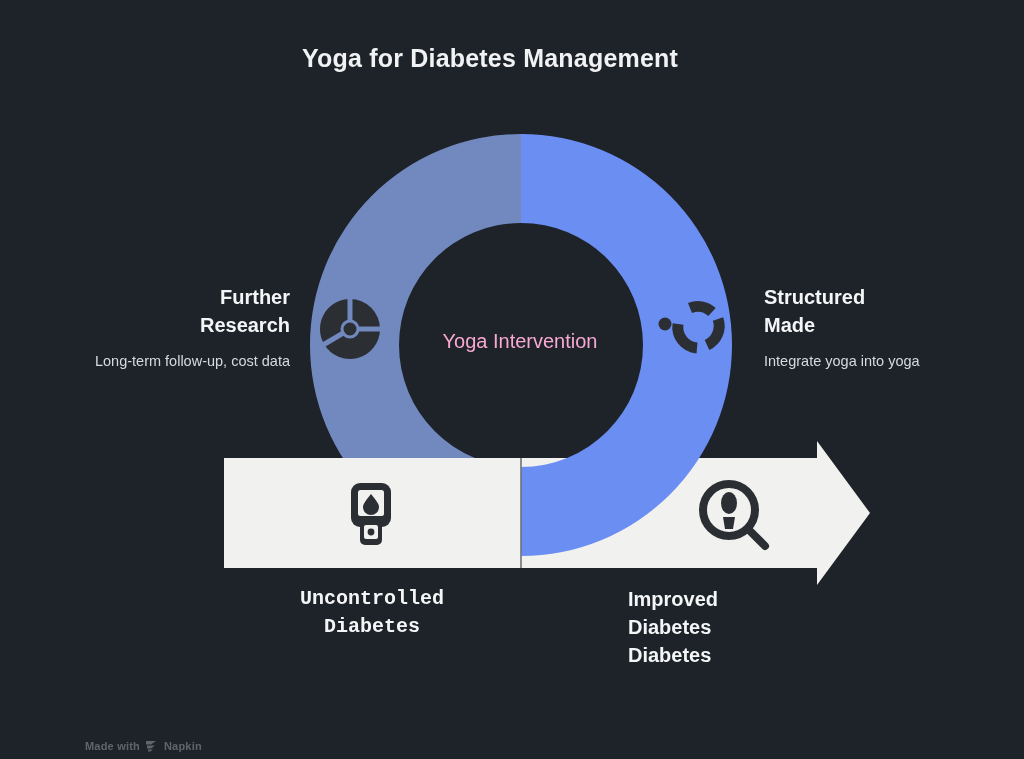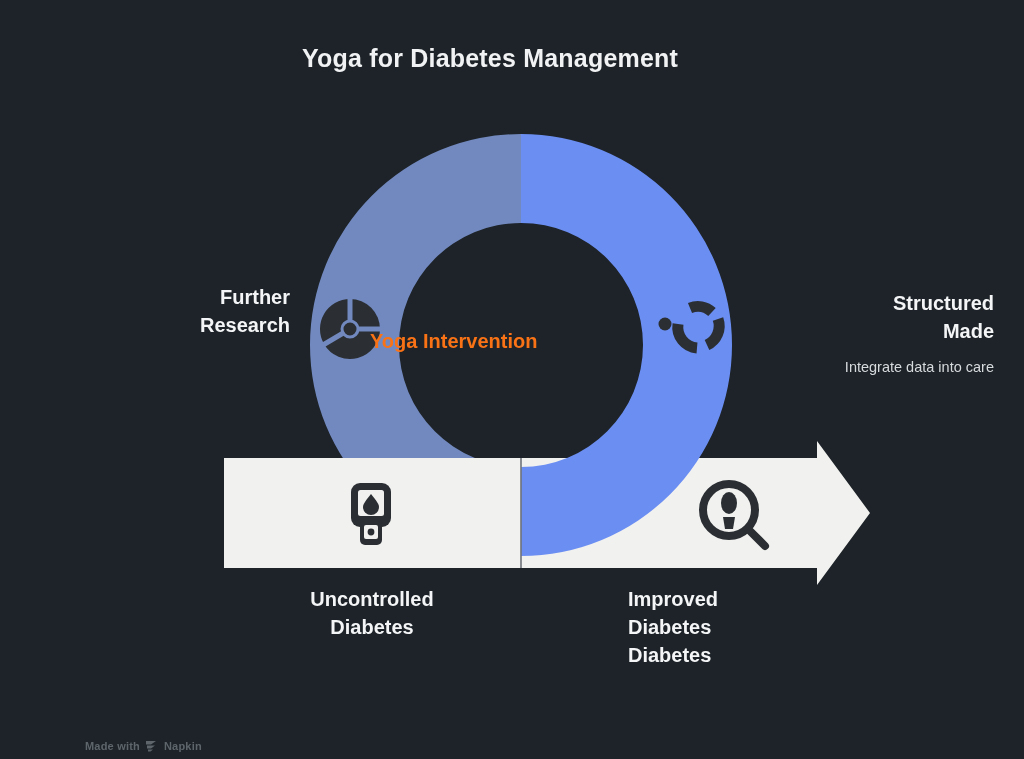--- a/index.html
+++ b/index.html
@@ -56,38 +56,40 @@
   }
 
   #label-further-research {
     left: 68px;
     top: 283px;
     width: 222px;
     text-align: right;
   }
   #label-structured-yoga {
     left: 764px;
-    top: 289px;
+    top: 283px;
     width: 230px;
-    text-align: right;
+    text-align: left;
   }
   #label-center {
     position: absolute;
     left: 370px;
     top: 330px;
     width: 300px;
+    text-align: center;
     font-size: 20px;
-    font-weight: bold;
-    color: #f97316;
+    font-weight: normal;
+    color: #f9a8d4;
   }
   #label-uncontrolled {
     left: 272px;
     top: 585px;
     width: 200px;
     text-align: center;
+    font-family: Liberation Mono, monospace;
   }
   #label-improved {
     left: 628px;
     top: 585px;
     width: 202px;
     text-align: left;
   }
 
   
   #footer-watermark {
@@ -185,28 +187,29 @@
 
     <line x1="19" y1="19" x2="36" y2="36" stroke="#2b2f33" stroke-width="8" stroke-linecap="round"></line>
   </g>
 </svg>
 
 <div class="node-label" id="label-further-research">
   <div class="node-title">
     <span>Further</span><br>
     <span>Research</span>
   </div>
+  <div class="node-desc">Long-term follow-up, cost data</div>
 </div>
 
 <div class="node-label" id="label-structured-yoga">
   <div class="node-title">
     <span>Structured</span><br>
     <span>Made</span>
   </div>
-  <div class="node-desc">Integrate data into care</div>
+  <div class="node-desc">Integrate yoga into yoga</div>
 </div>
 
 <div id="label-center">Yoga Intervention</div>
 
 <div class="node-label" id="label-uncontrolled">
   <div class="node-title">
     <span>Uncontrolled</span><br>
     <span>Diabetes</span>
   </div>
 </div>

